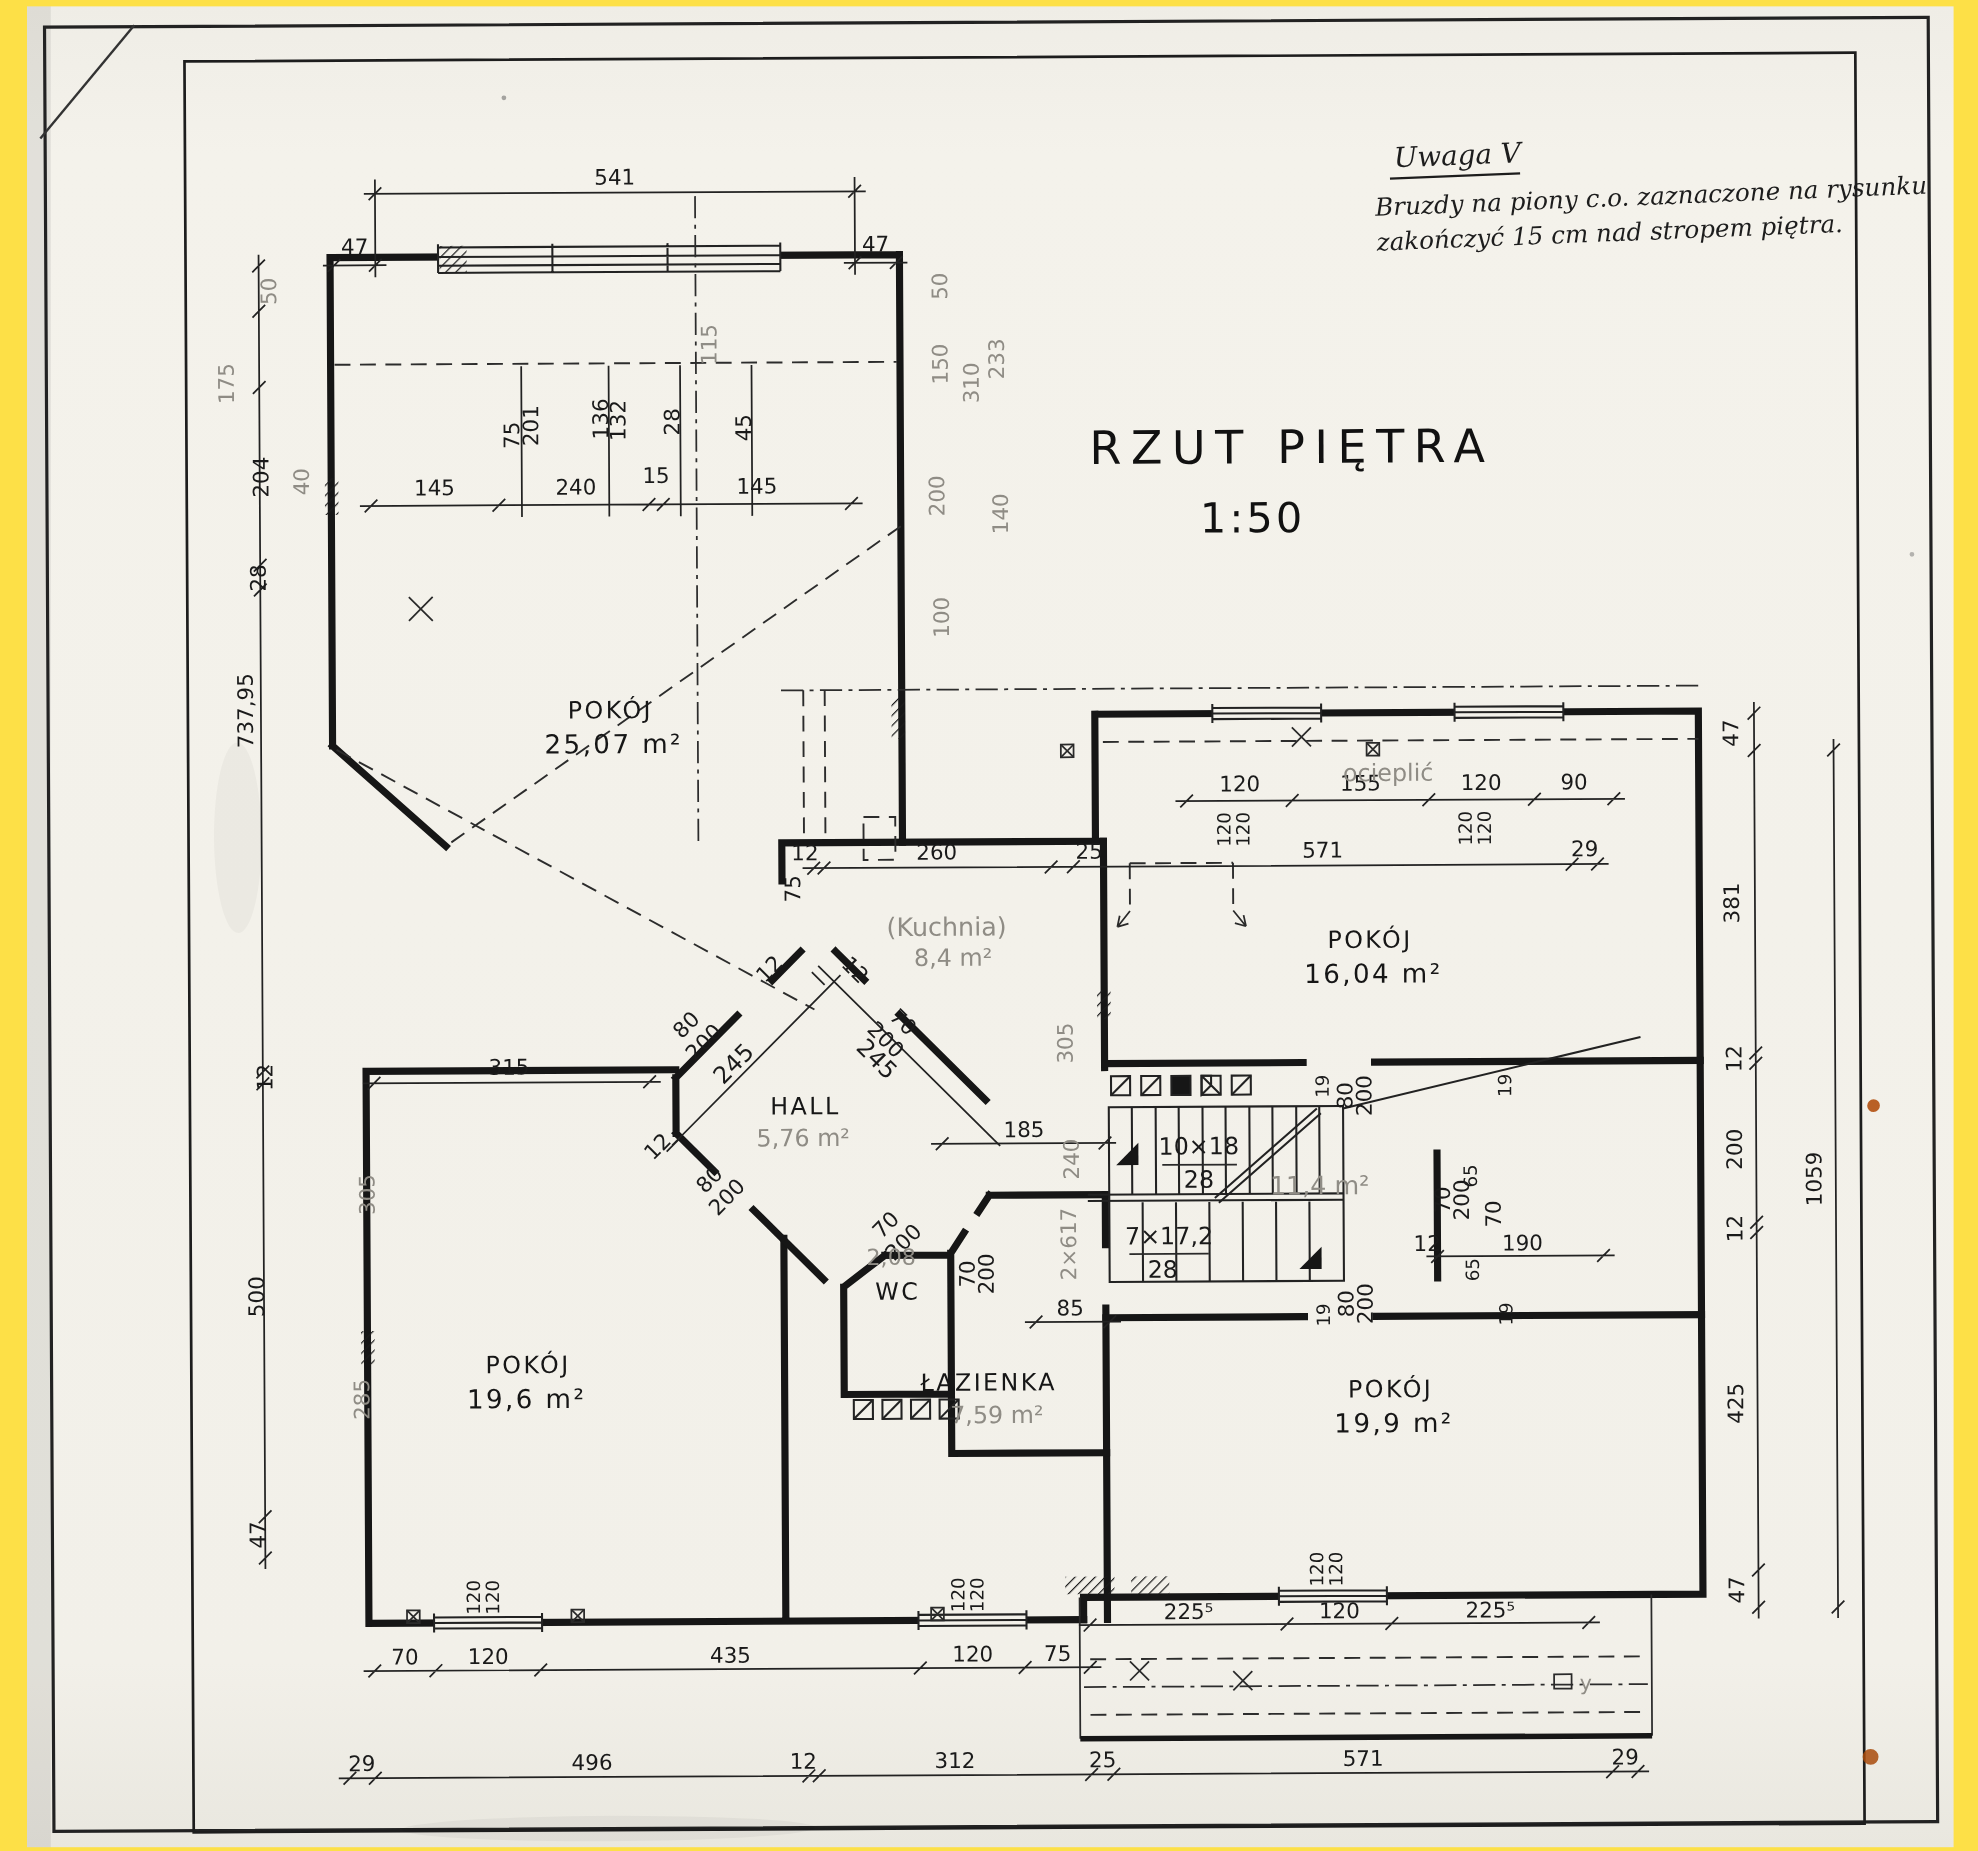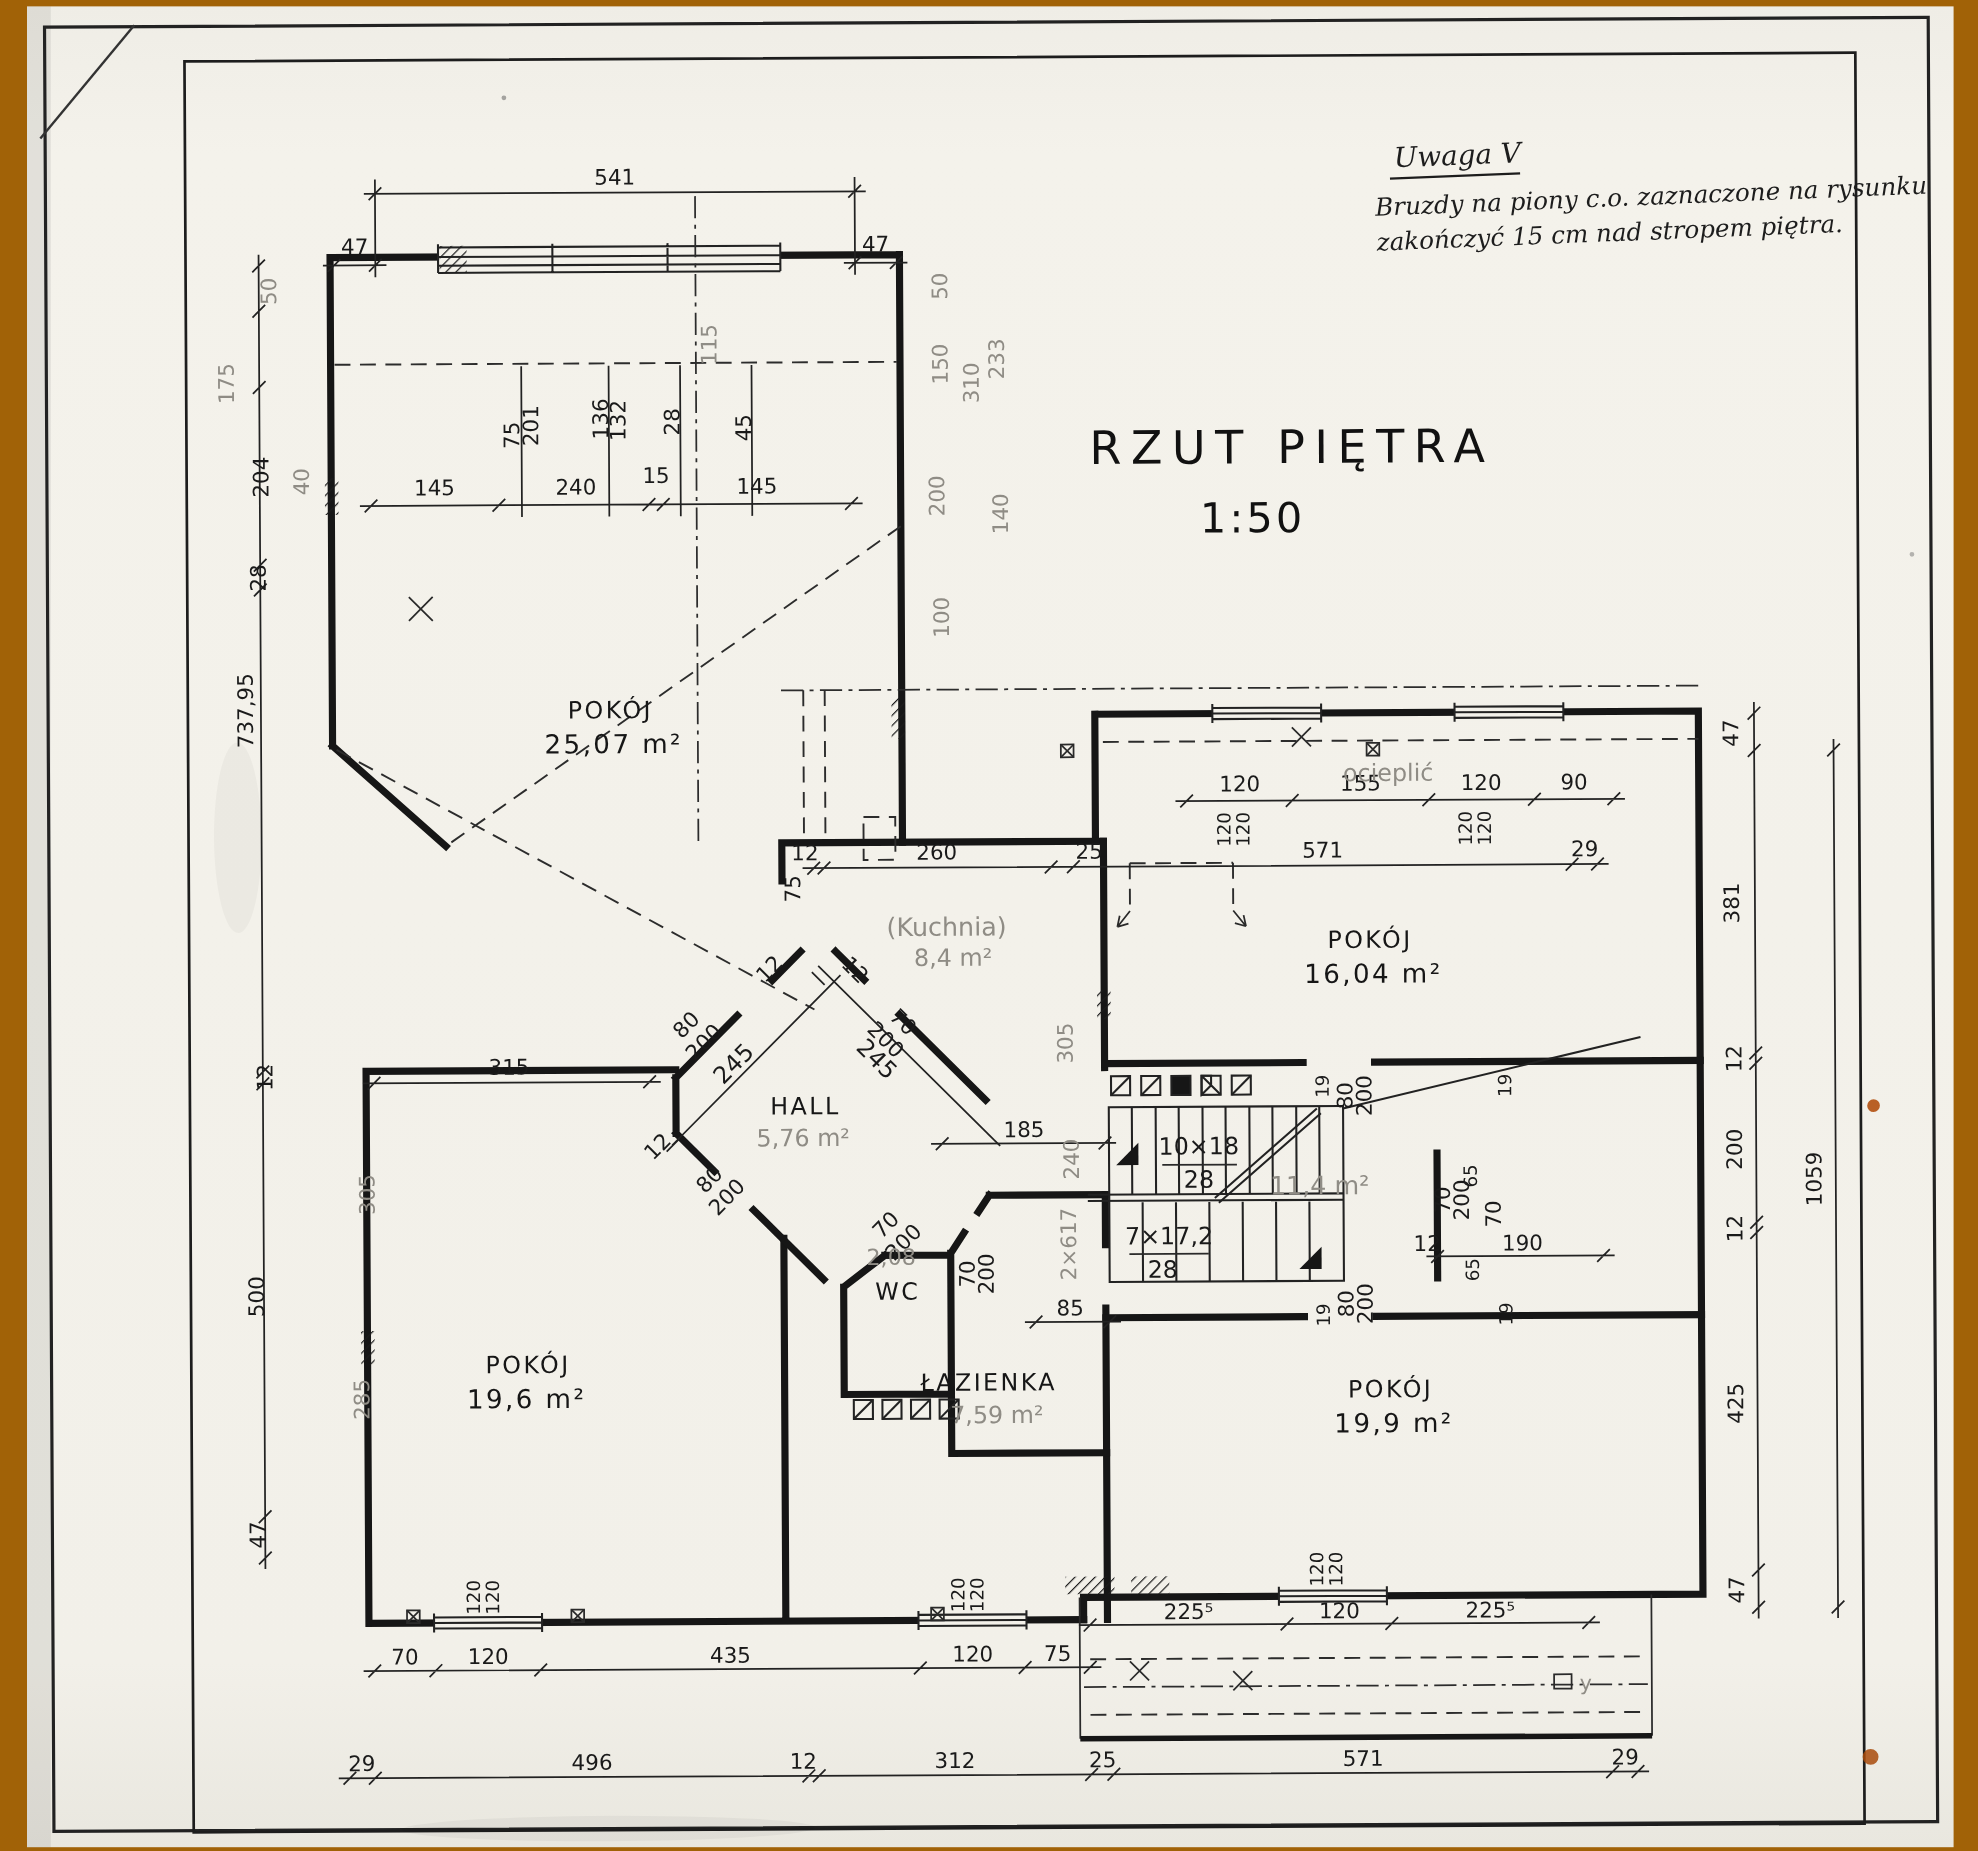--- a/index.html
+++ b/index.html
@@ -1,16 +1,16 @@
 <!DOCTYPE html>
 <html style="font-size:12.7px"><head>
 <meta charset="utf-8">
 <style>
   html,body{margin:0;padding:0;background:#c9c7c0;}
-  .page{position:relative;width:1979px;height:1852px;background:#a16207;overflow:hidden;
+  .page{position:relative;width:1979px;height:1852px;background:#fde047;overflow:hidden;
         font-family:"DejaVu Sans",sans-serif;}
   svg{display:block}
   .wall{stroke:#161616;stroke-width:9;fill:none;stroke-linecap:square}
   .thin{stroke:#2a2a2a;stroke-width:2.2;fill:none}
   .thin25{stroke:#222;stroke-width:2.6;fill:none}
   .dimline{stroke:#222;stroke-width:2.2;fill:none}
   .dash{stroke:#2c2c2c;stroke-width:2.4;fill:none;stroke-dasharray:20 12}
   .dashdot{stroke:#2c2c2c;stroke-width:2.2;fill:none;stroke-dasharray:28 8 5 8}
   text.dim{fill:#1a1a1a;font-family:"DejaVu Sans",sans-serif}
   text.pencil{fill:#8f8c85}

